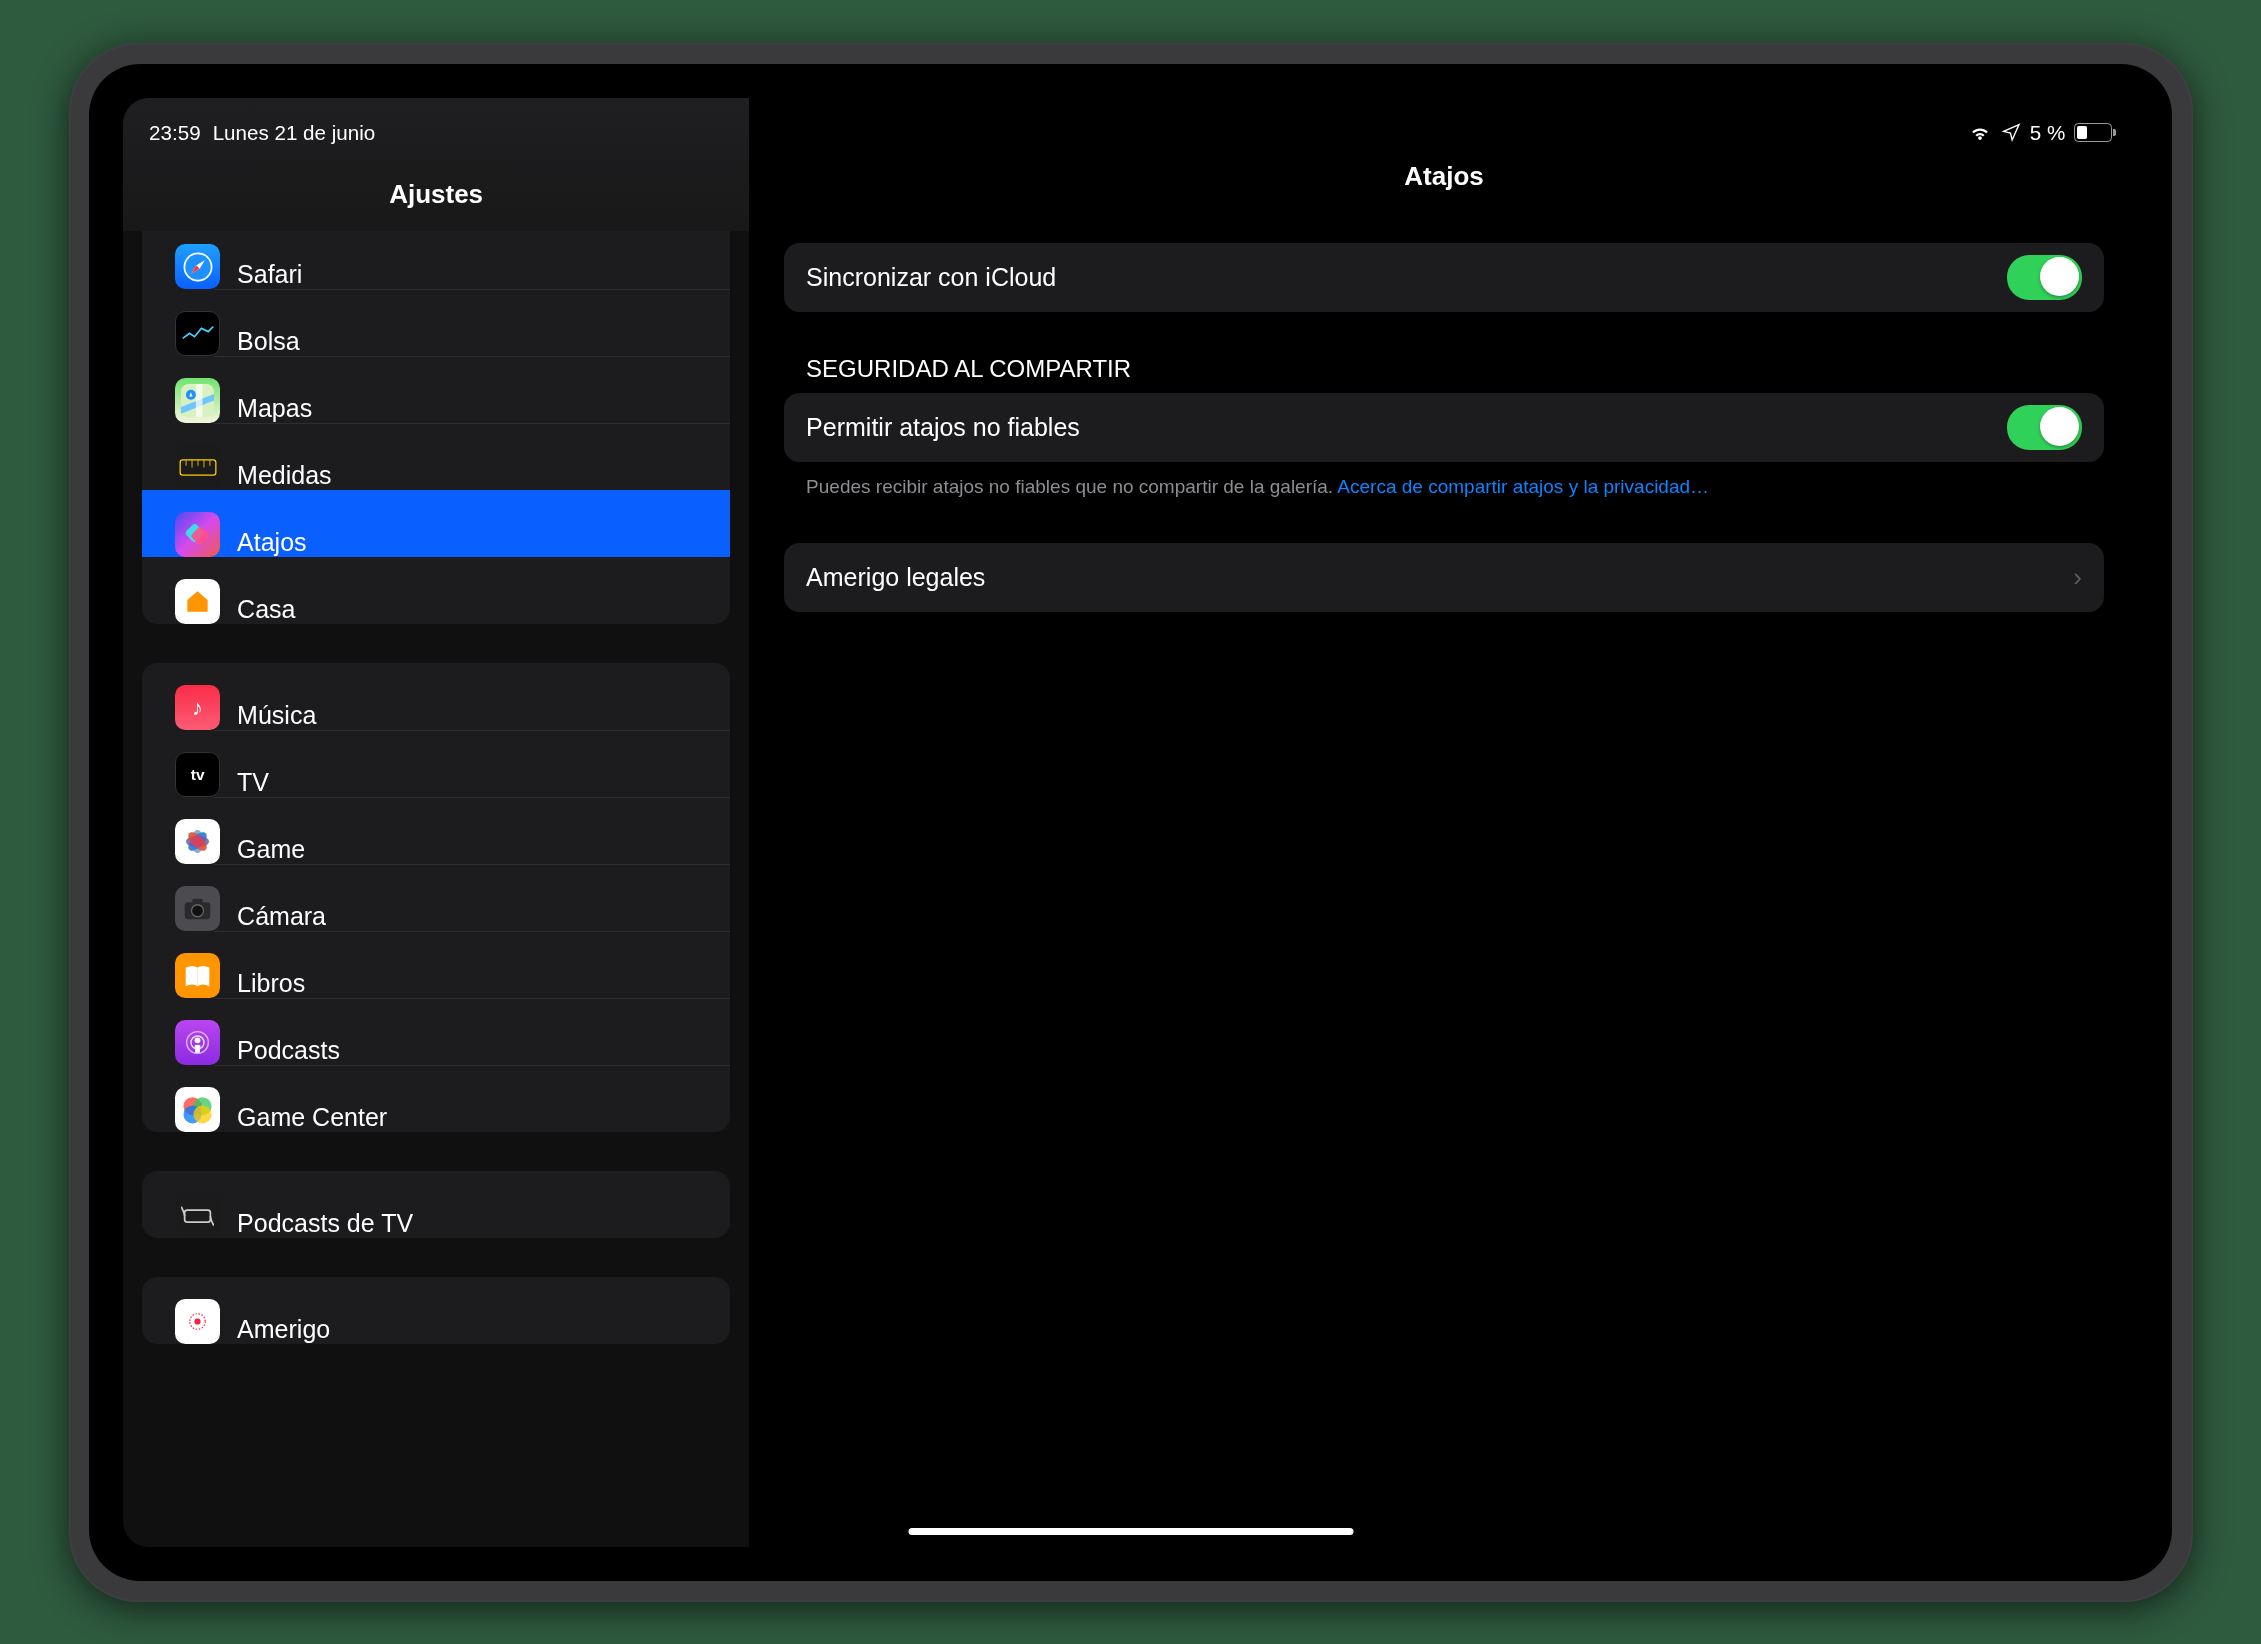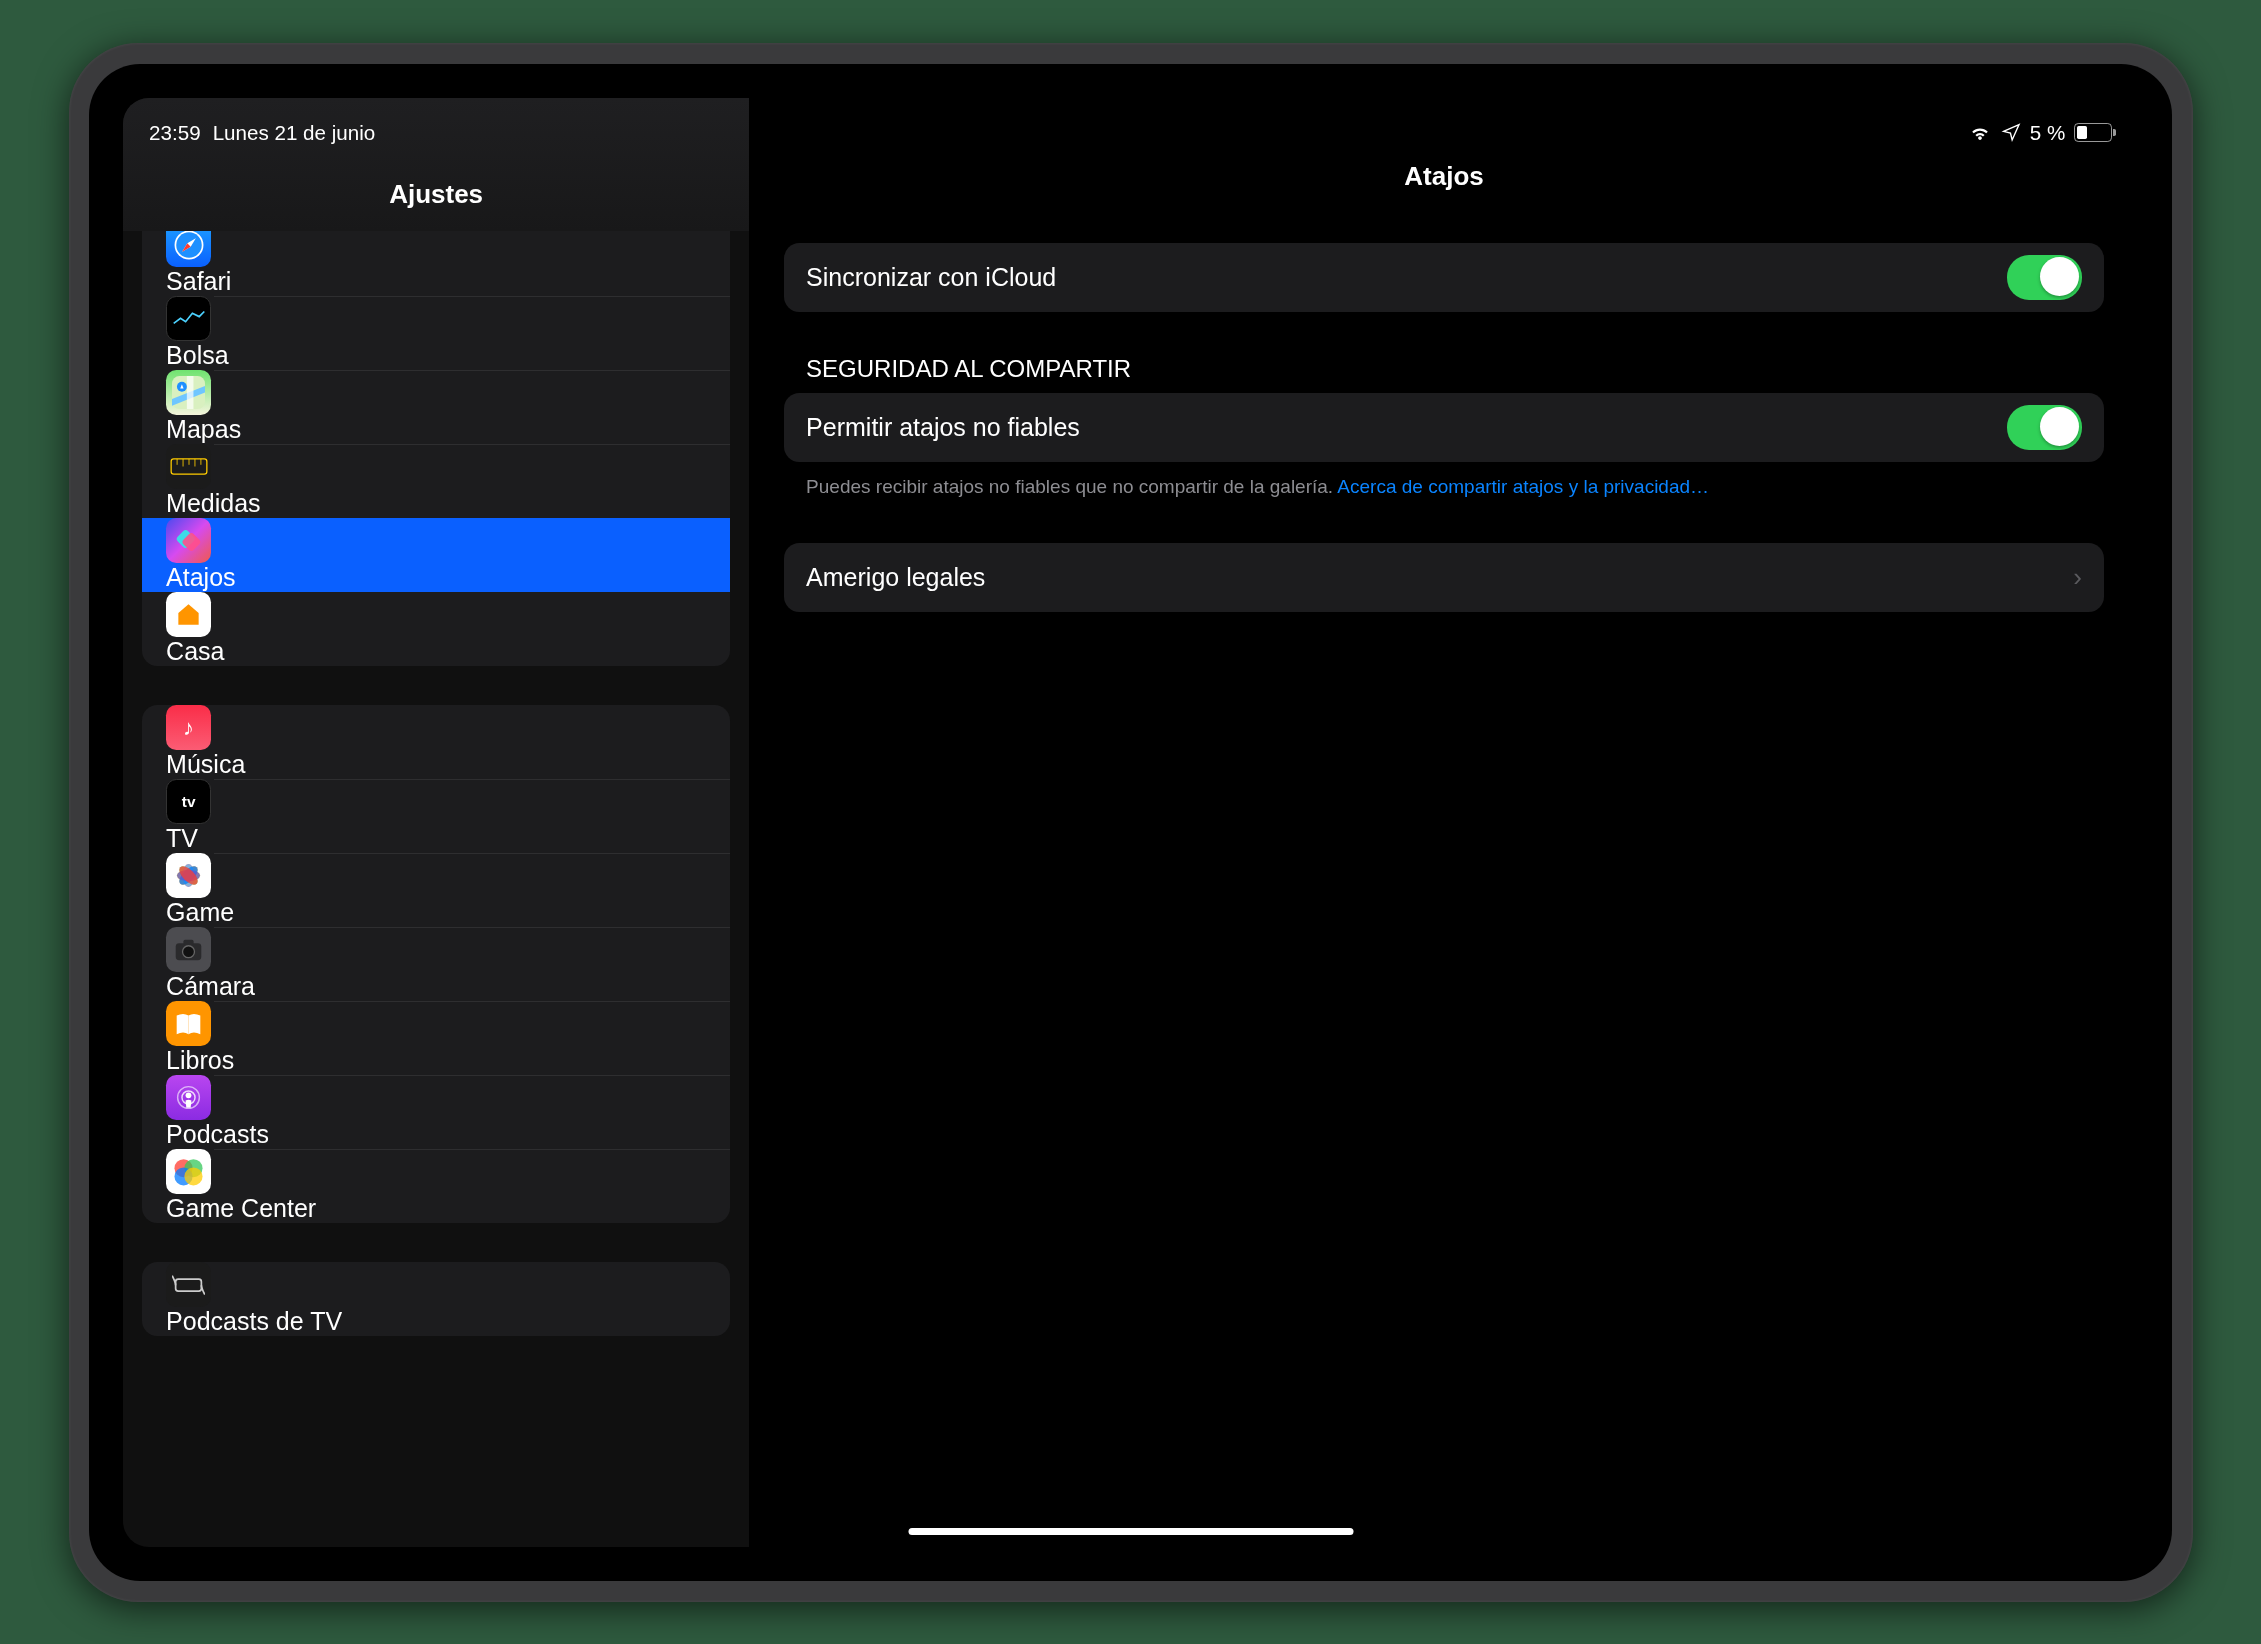--- a/index.html
+++ b/index.html
@@ -118,26 +118,25 @@
 
   .group {
     background: #1c1c1e;
     border-radius: 15.4px;
     margin-top: 39px;
     overflow: hidden;
   }
   .group.first-cut { margin-top: -8.6px; border-top-left-radius:0; border-top-right-radius:0;}
   .row {
     display: flex;
-    align-items: flex-start;
+    align-items: flex-end;
     min-height: 67px;
-    padding: 0 24px;
+    padding: 0 33px;
     cursor: pointer;
     position: relative;
-    flex-direction: column;
   }
   .row + .row::before {
     content: '';
     position: absolute;
     top: 0; left: 72px; right: 0;
     height: 0.9px;
     background: #2e2e30;
   }
   .row.selected {
     background: #0a60ff;
@@ -449,20 +448,31 @@
                   <svg width="33" height="20.6" viewBox="0 0 38 24">
                       <rect x="4" y="6" width="30" height="14" rx="3" fill="none" stroke="#ccc" stroke-width="2"></rect>
                       <path d="M0 2 Q4 10 4 13" fill="none" stroke="#ccc" stroke-width="2"></path>
                       <path d="M38 24 Q34 16 34 13" fill="none" stroke="#ccc" stroke-width="2"></path>
                     </svg>
                 </div>
                 <span class="label">Podcasts de TV</span>
               </div>
             </div>
 
+            <div class="group">
+              <div class="row">
+                <div class="app-icon ic-amerigo">
+                  <svg width="31" height="31" viewBox="0 0 40 40">
+                      <circle cx="20" cy="20" r="10" fill="none" stroke="#e24" stroke-width="1.5" stroke-dasharray="2 2"></circle>
+                      <circle cx="20" cy="20" r="4" fill="#e24"></circle>
+                    </svg>
+                </div>
+                <span class="label">Amerigo</span>
+              </div>
+            </div>
 
           </div>
         </div>
 
         <div class="detail">
           <div class="detail-header">Atajos</div>
           <div class="detail-body">
 
             <div class="d-group">
               <div class="d-row">

